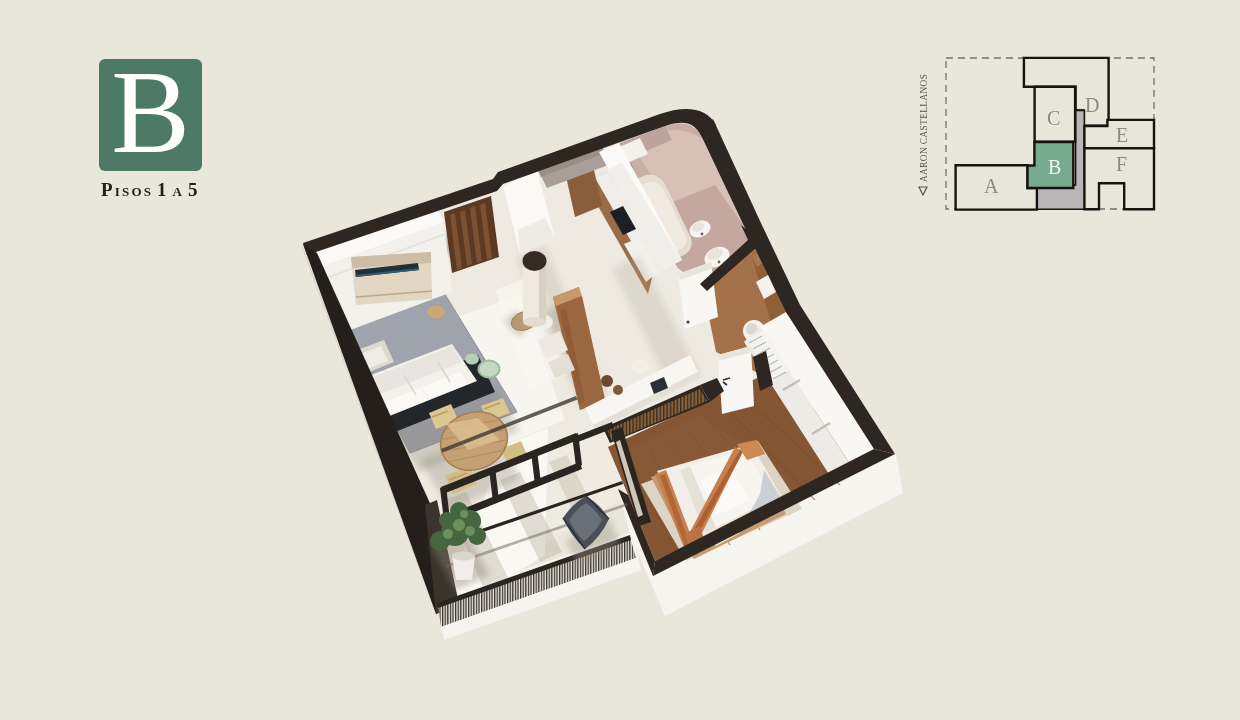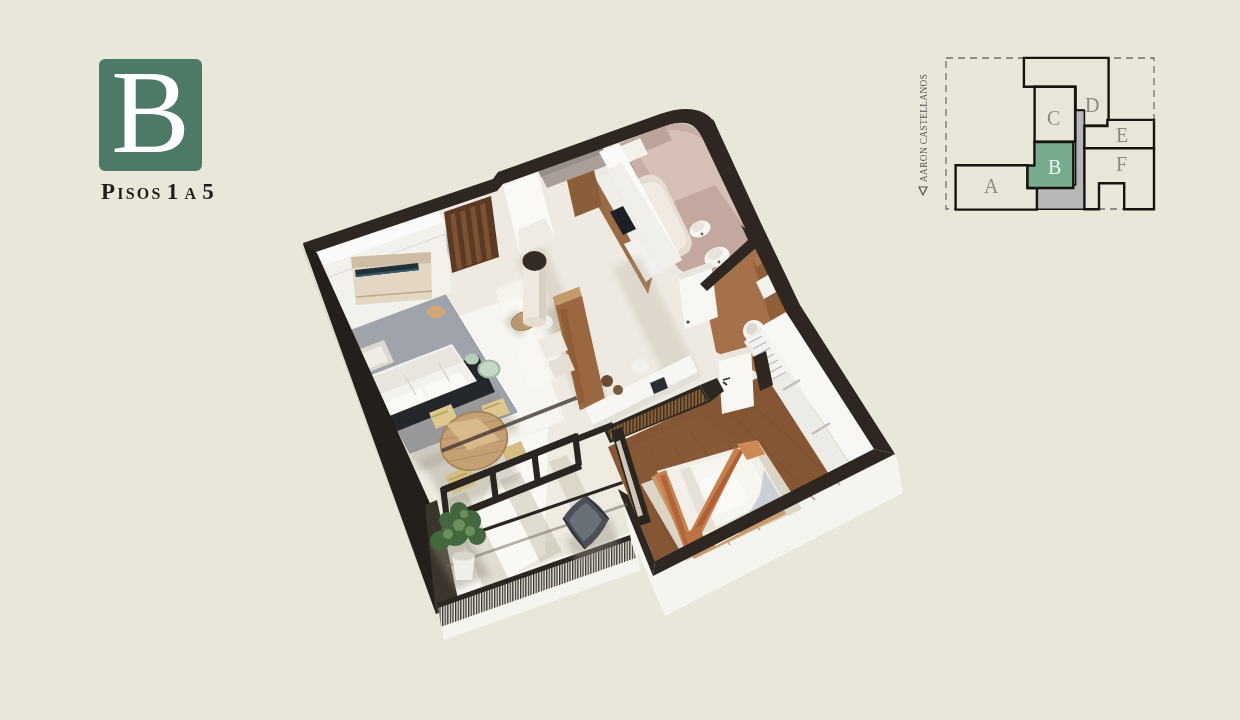--- a/index.html
+++ b/index.html
@@ -1,19 +1,19 @@
 <!DOCTYPE html>
 <html><head>
 <meta charset="utf-8">
 <style>
 html,body{margin:0;padding:0}
 body{width:1240px;height:720px;background:#E9E7DA;overflow:hidden;position:relative;font-family:"Liberation Serif",serif}
 #logo{position:absolute;left:99px;top:59px;width:103px;height:112px;background:#4D7A66;border-radius:6px;color:#fff;text-align:center}
 #logo span{font-family:"Liberation Serif",serif;font-size:118px;line-height:108px;font-weight:400}
-#pisos{position:absolute;left:101px;top:179px;width:130px;font-family:"Liberation Serif",serif;font-variant:small-caps;font-weight:700;font-size:23px;letter-spacing:2.2px;color:#1f1e19}
+#pisos{position:absolute;left:101px;top:179px;width:130px;font-family:"Liberation Serif",serif;font-variant:small-caps;font-weight:700;font-size:19px;letter-spacing:2.2px;color:#1f1e19}
 svg{position:absolute;left:0;top:0}
 </style>
 </head>
 <body>
 
 <div id="logo"><span>B</span></div>
 
 <div id="pisos">Pisos 1 a 5</div>
 <svg width="1240" height="720" viewBox="0 0 1240 720">
 <defs>

